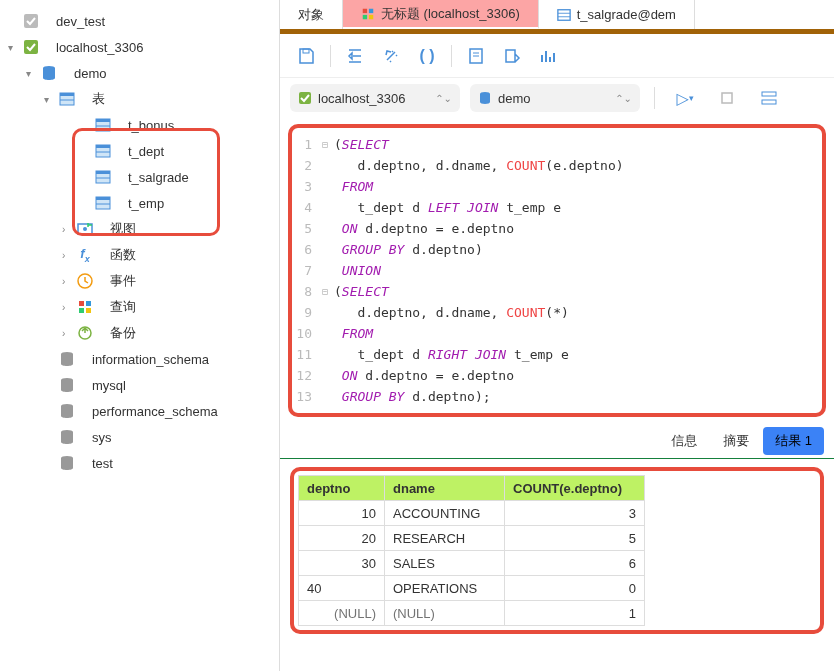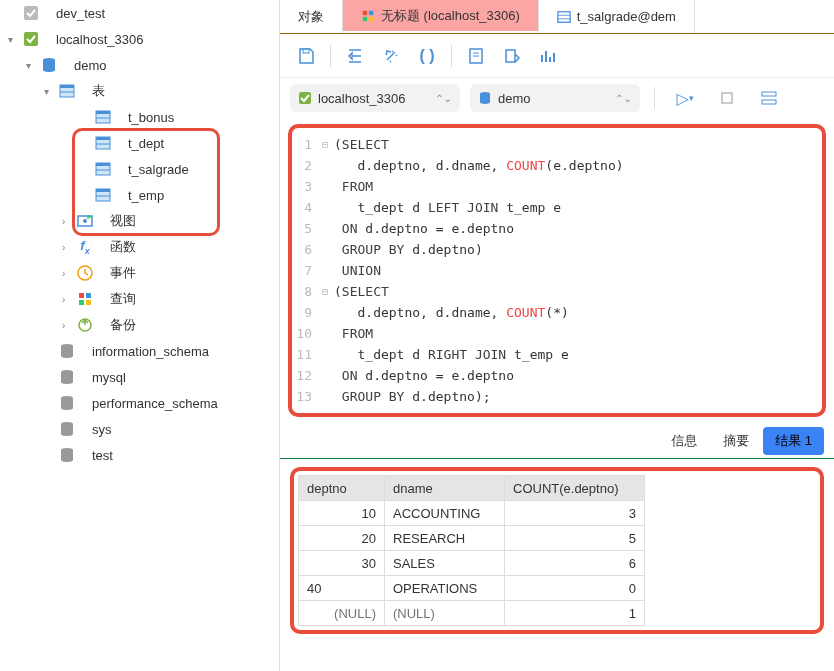--- a/index.html
+++ b/index.html
@@ -9,21 +9,21 @@
   color: #333;
   background: #fff;
   width: 834px;
   height: 671px;
   overflow: hidden;
   display: flex;
 }
 .sidebar {
   width: 280px;
   border-right: 1px solid #ddd;
-  padding-top: 0;
+  padding-top: 8px;
   overflow: hidden;
 }
 .main {
   flex: 1;
   display: flex;
   flex-direction: column;
   overflow: hidden;
 }
 .tree-item {
   display: flex;
@@ -57,21 +57,21 @@
   border: 3px solid #e74c3c;
   border-radius: 10px;
   pointer-events: none;
   left: 72px;
   top: 128px;
   width: 148px;
   height: 108px;
 }
 .tabs {
   display: flex;
-  border-bottom: 1px solid #a16207;
+  border-bottom: 5px solid #a16207;
   height: 34px;
   align-items: stretch;
 }
 .tab {
   display: flex;
   align-items: center;
   padding: 0 18px;
   border-right: 1px solid #ddd;
   cursor: pointer;
   gap: 6px;
@@ -148,21 +148,21 @@
   user-select: none;
 }
 .fold {
   width: 14px;
   color: #bbb;
   font-size: 10px;
   text-align: center;
   user-select: none;
 }
 .code { padding-left: 2px; }
-.kw { color: #404040; font-weight: 500; }
+.kw { color: #a21caf; font-weight: 500; font-style: italic; }
 .fn { color: #ef4444; }
 .pn { color: #333; }
 .result-tabs {
   display: flex;
   justify-content: flex-end;
   align-items: center;
   height: 36px;
   padding: 0 10px;
   gap: 2px;
   border-bottom: 1px solid #15803d;
@@ -189,22 +189,22 @@
   border-collapse: collapse;
   font-size: 13px;
 }
 table.grid th, table.grid td {
   border: 1px solid #ddd;
   padding: 4px 8px;
   text-align: left;
   height: 25px;
 }
 table.grid th {
-  background: #e5e5e5;
-  font-weight: 400;
+  background: #bef264;
+  font-weight: 700;
 }
 .col-deptno { width: 86px; text-align: right; }
 .col-count { width: 140px; text-align: right; }
 .col-dname { width: 120px; }
 .null { color: #737373; }
 svg { display: block; }
 </style>
 </head>
 <body>
 

